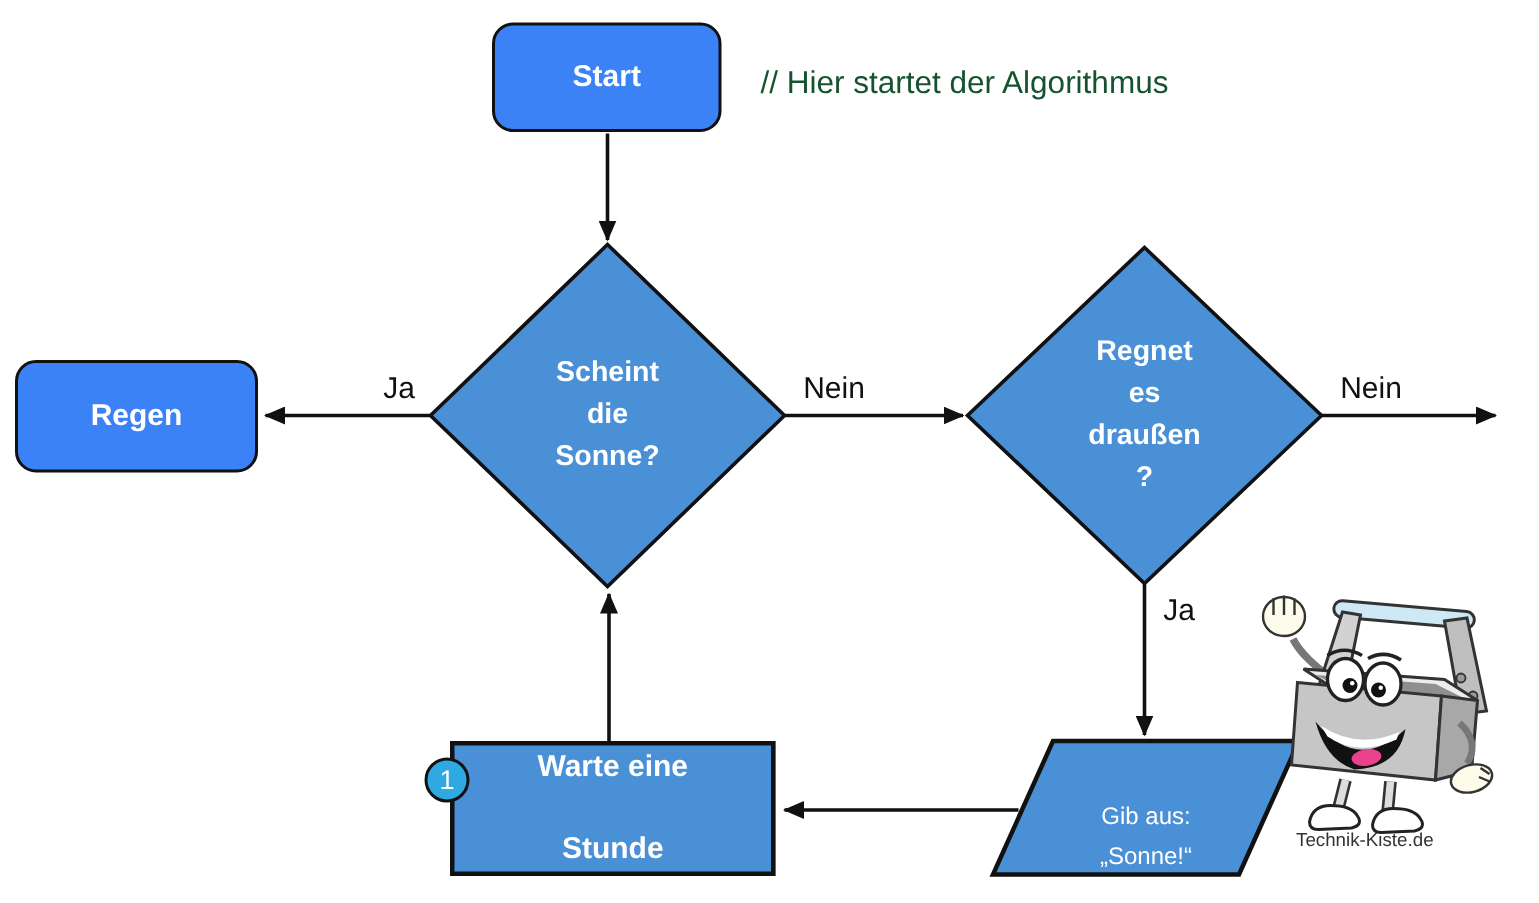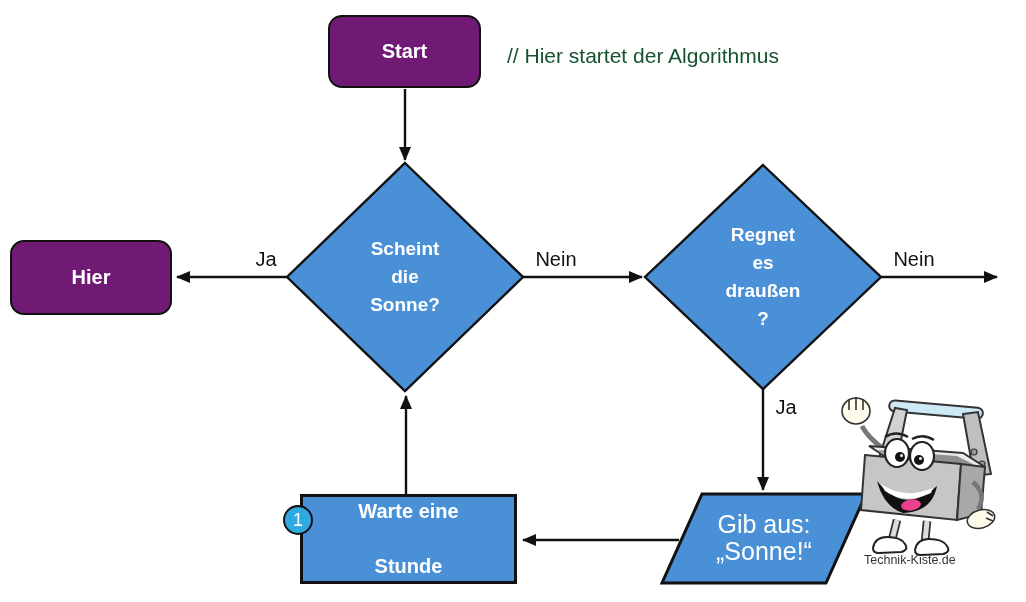--- a/index.html
+++ b/index.html
@@ -25,21 +25,21 @@
     display: flex;
     flex-direction: column;
     align-items: center;
     justify-content: center;
     color: #ffffff;
     font-weight: bold;
     text-align: center;
   }
 
   .terminator {
-    background: #701a75;
+    background: #3b82f6;
     border: 2.5px solid #111111;
     border-radius: 14px;
     font-size: 20px;
     text-align: center;
   }
 
   .process {
     background: #4A90D7;
     border: 3px solid #111111;
     font-size: 20px;
@@ -55,23 +55,24 @@
     font-size: 19px;
     line-height: 28px;
     pointer-events: none;
   }
 
   .io-text {
     position: absolute;
     text-align: center;
     color: #ffffff;
     font-weight: 500;
-    font-size: 25px;
+    font-size: 16px;
     line-height: 27px;
     pointer-events: none;
+    margin-top: 20px;
   }
 
   .edge-label {
     position: absolute;
     color: #111111;
     font-size: 20px;
     text-align: center;
   }
 
   .comment {
@@ -147,21 +148,21 @@
     <polygon points="702,494 866,494 826,583 662,583" fill="#4A90D7" stroke="#111111" stroke-width="3"></polygon>
   </svg>
 
   <div class="node terminator z2" style="left:328px; top:15px; width:153px; height:73px;">
     <span>Start</span>
   </div>
 
   <div class="comment">// Hier startet der Algorithmus</div>
 
   <div class="node terminator z2" style="left:10px; top:240px; width:162px; height:75px;">
-    <span>Hier</span>
+    <span>Regen</span>
   </div>
 
   <div class="diamond-text" style="left:305px; top:235px; width:200px;">
     <span style="display:block">Scheint</span>
     <span style="display:block">die</span>
     <span style="display:block">Sonne?</span>
   </div>
 
   <div class="diamond-text" style="left:663px; top:221px; width:200px;">
     <span style="display:block">Regnet</span>

